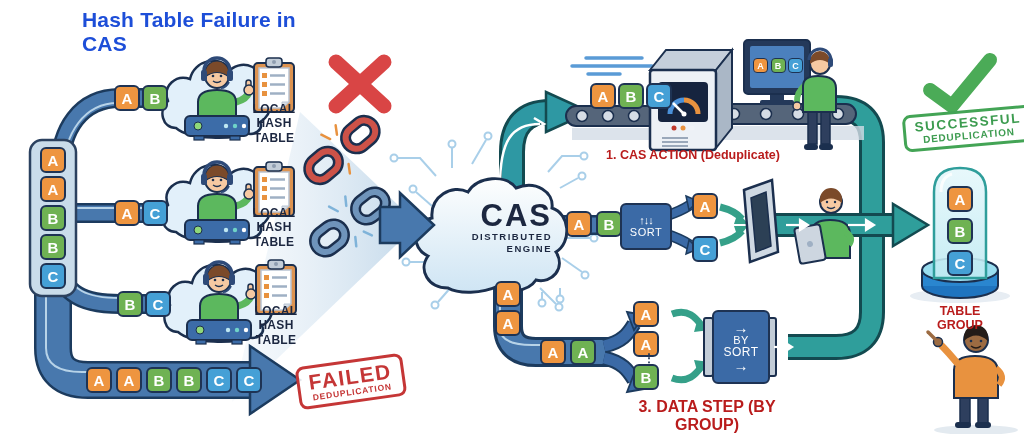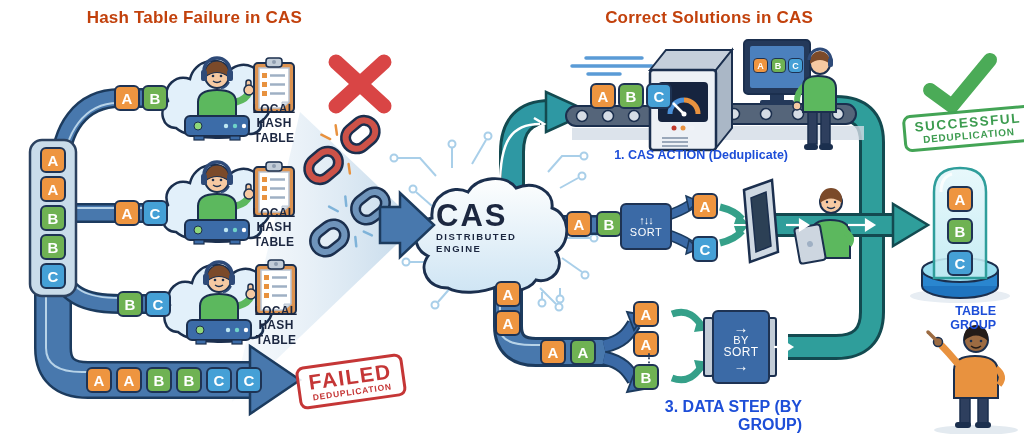--- a/index.html
+++ b/index.html
@@ -1,20 +1,20 @@
 <!DOCTYPE html>
 <html><head>
 <meta charset="utf-8">
 <style>
   html,body{margin:0;padding:0;background:#fff;}
   .canvas{position:relative;width:1024px;height:434px;background:#fff;overflow:hidden;
           font-family:"Liberation Sans",sans-serif;}
   svg{position:absolute;left:0;top:0;}
-  .title{position:absolute;color:#c2410c;font-weight:800;font-size:17px;text-align:right;letter-spacing:.2px;}
-  .lbl{position:absolute;color:#1d4ed8;font-weight:800;text-align:right;}
+  .title{position:absolute;color:#1d4ed8;font-weight:800;font-size:21px;text-align:left;letter-spacing:.2px;}
+  .lbl{position:absolute;color:#b91c1c;font-weight:800;text-align:center;}
   .tg{position:absolute;display:flex;}
   .col{flex-direction:column;}
   .tile{width:26px;height:26px;border:2px solid #1e3354;border-radius:6px;color:#fff;font-weight:800;
         font-size:15px;display:flex;align-items:center;justify-content:center;box-sizing:border-box;
         flex:0 0 auto;}
   .sm .tile{width:15px;height:15px;font-size:9px;border-width:1.5px;border-radius:4px;}
   .o{background:#ee9540;}.g{background:#6fb253;}.b{background:#45a0d6;}
   .stamp{position:absolute;border:3px solid;border-radius:8px;text-align:center;padding:3px 9px;
          background:rgba(255,255,255,.88);}
   .stamp .l1{font-weight:800;letter-spacing:1.5px;line-height:1.05;}
@@ -25,21 +25,21 @@
   .stamp-success{color:#3d9c50;border-color:#43a455;transform:rotate(-5deg);}
   .stamp-success .l1{font-size:13.5px;}
   .stamp-success .l2{font-size:10px;}
   .procbox{position:absolute;background:#3b6aa6;border:2.5px solid #1e3354;border-radius:6px;
            color:#fff;display:flex;flex-direction:column;align-items:center;justify-content:center;
            box-sizing:border-box;}
   .procbox .icon{font-size:11px;font-weight:800;letter-spacing:-1px;line-height:1;}
   .procbox .bx{font-weight:400;letter-spacing:.5px;}
   .localtbl{position:absolute;color:#1c2740;font-weight:800;font-size:12px;line-height:1.2;
             text-align:center;letter-spacing:.3px;}
-  .castext{position:absolute;color:#1c2740;text-align:left;}
+  .castext{position:absolute;color:#1c2740;text-align:right;}
   .castext .big{font-size:31px;font-weight:800;letter-spacing:2px;line-height:1;}
   .castext .sub{font-size:9.5px;font-weight:800;letter-spacing:1.5px;line-height:1.3;}
   .dots{position:absolute;color:#1e3354;font-weight:800;font-size:12px;line-height:1;}
 </style>
 </head>
 <body>
 
 <div class="canvas">
 
 <svg width="1024" height="434" viewBox="0 0 1024 434">
@@ -366,21 +366,20 @@
     <rect x="922" y="270" width="76" height="16" fill="#2a86cf"></rect>
     <line x1="922" y1="270" x2="922" y2="286" stroke="#1b2f4e" stroke-width="2"></line>
     <line x1="998" y1="270" x2="998" y2="286" stroke="#1b2f4e" stroke-width="2"></line>
     <ellipse cx="960" cy="270" rx="38" ry="12" fill="#9adef0" stroke="#1b2f4e" stroke-width="2"></ellipse>
     <path d="M 934,192 Q 934,168 960,168 Q 986,168 986,192 L 986,278 L 934,278 Z" fill="url(#tg)" stroke="#2f9e9b" stroke-width="2.5"></path>
     <path d="M 941,192 Q 941,177 952,174" fill="none" stroke="#ffffff" stroke-width="3" opacity="0.8"></path>
   </g>
 </svg>
 
 <div class="title" style="left:82px;top:8px;width:220px;">Hash Table Failure in CAS</div>
-<div class="title" style="left:593px;top:8px;width:220px;">Correct Solutions in CAS</div>
 
 <div class="tg col" style="left:40px;top:147px;gap:3px;">
       <div class="tile o">A</div>
       <div class="tile o">A</div>
       <div class="tile g">B</div>
       <div class="tile g">B</div>
       <div class="tile b">C</div>
     </div>
 <div class="tg" style="left:114px;top:85px;gap:2px;">
       <div class="tile o">A</div>

